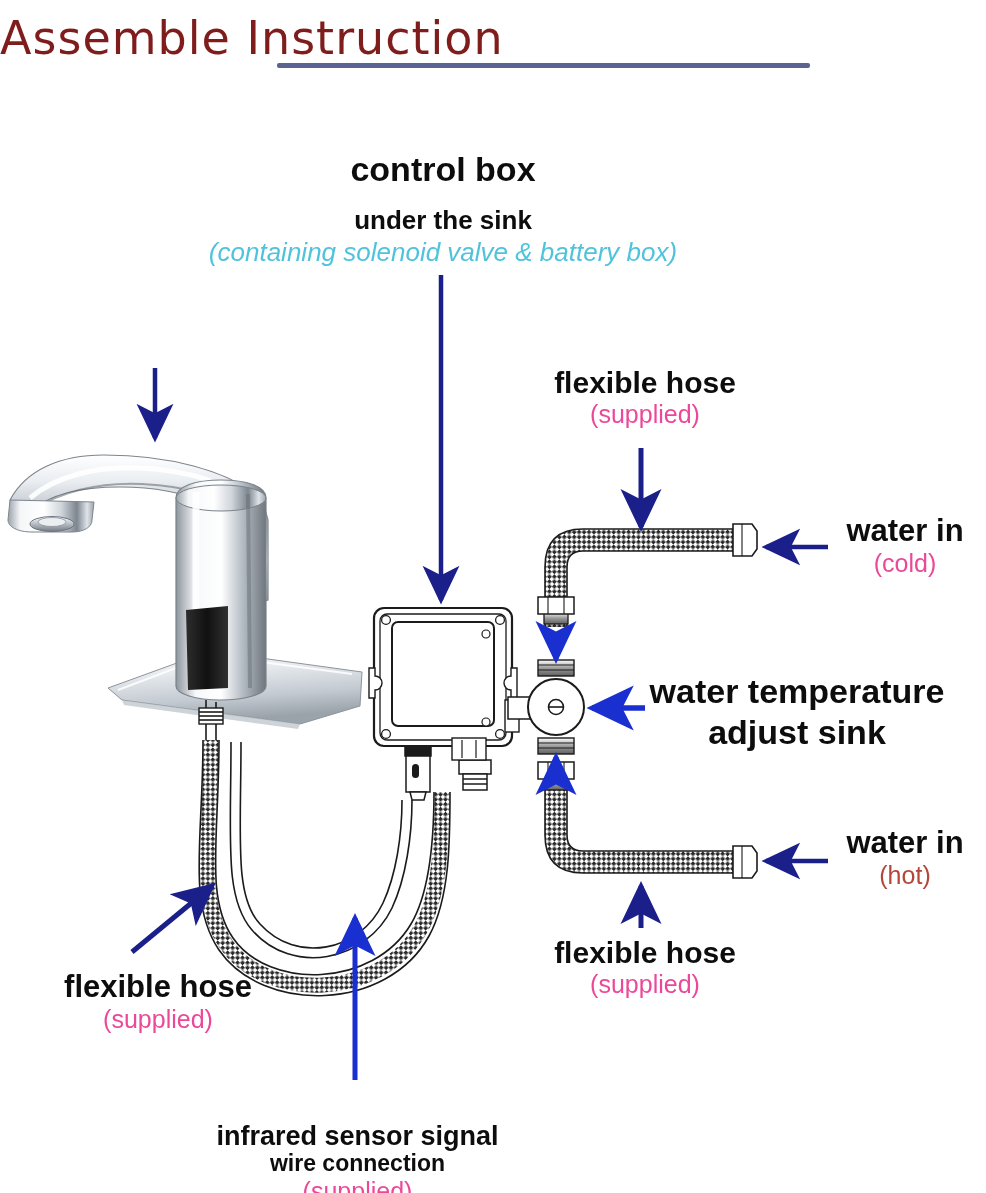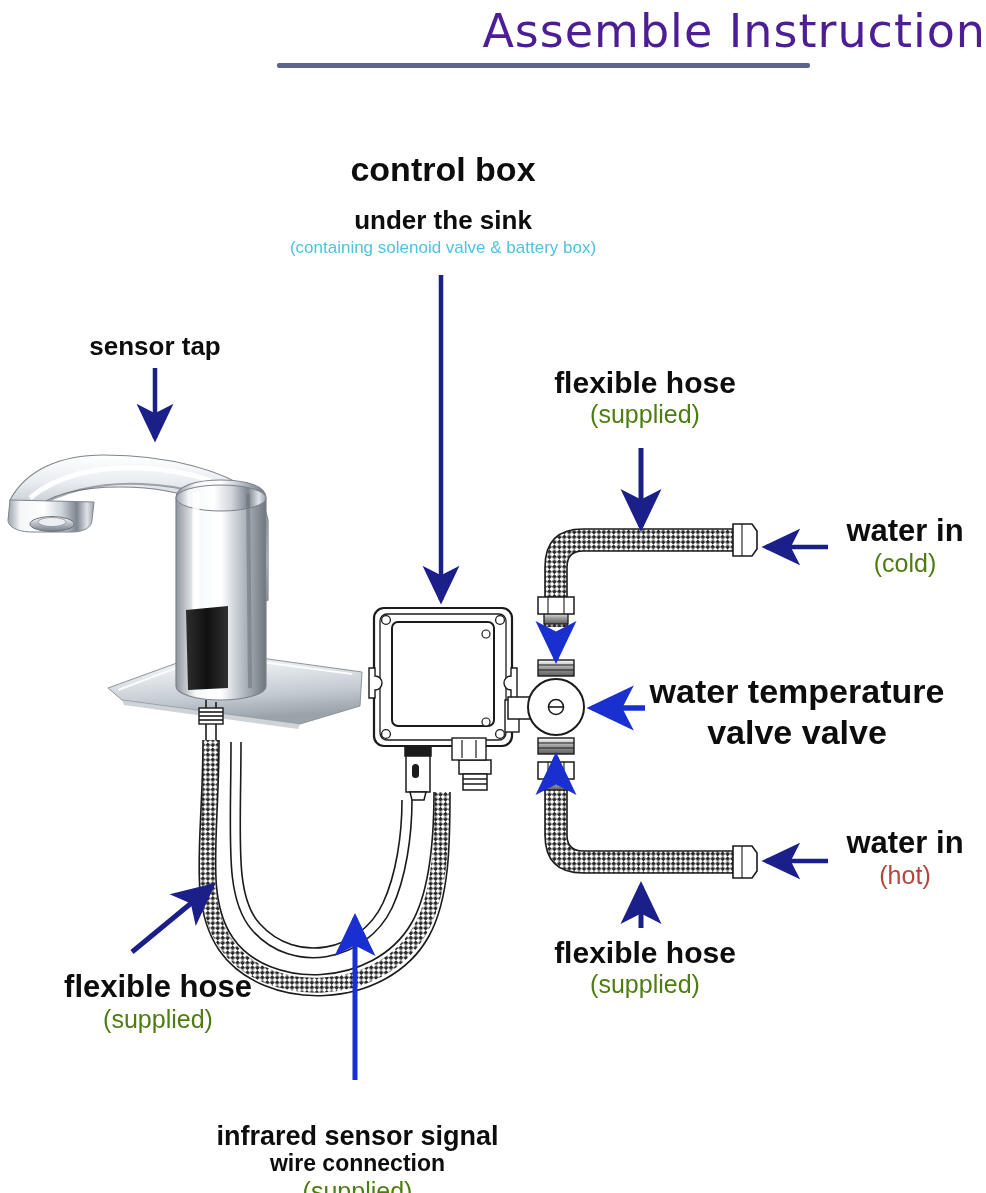--- a/index.html
+++ b/index.html
@@ -7,27 +7,27 @@
   body {
     width:986px; height:1193px;
     position:relative;
     font-family:"Liberation Sans", sans-serif;
     background:#ffffff;
     overflow:hidden;
   }
   #stage { position:absolute; inset:0; }
   .lbl { position:absolute; text-align:center; white-space:nowrap; line-height:1.12; }
   .t-black { color:#0d0d0d;font-weight:bold; }
-  .t-slate  { color:#4d7c0f; }
+  .t-slate  { color:#ec4899; }
   .t-cyan   { color:#4fc3dc; }
   .t-red    { color:#b4463c; }
 
   #title {
-    position:absolute; left:0; right:0; top:4px;
-    text-align:right; font-size:46px; color:#4c1d95;
+    position:absolute; left:0; right:0; top:11px;
+    text-align:left; font-size:46px; color:#7f1d1d;
     font-family:"DejaVu Sans", sans-serif; letter-spacing:1px;
   }
   #title-rule {
     position:absolute; left:277px; top:63px; width:533px; height:5px;
     background:#5a6392; border-radius:2px;
   }
   svg { position:absolute; inset:0; width:986px; height:1193px; overflow:visible; }
 </style>
 </head>
 <body>
@@ -264,42 +264,41 @@
       <line x1="132" y1="952" x2="212" y2="886" stroke="#1b1f8a" stroke-width="5" marker-end="url(#ahNavy)"></line>
 
       <line x1="355" y1="1080" x2="355" y2="918" stroke="#1a2fd0" stroke-width="5" marker-end="url(#ahBlue)"></line>
     </g>
   </svg>
 
   <div class="lbl" style="left:243px; top:150px; width:400px;">
     <div class="t-black" style="font-size:34px;">control  box</div>
     <div class="t-black" style="font-size:26px; margin-top:18px;">under the sink</div>
   </div>
-  <div class="lbl t-cyan" style="left:143px; top:238px; width:600px; font-size:17px;">(containing solenoid valve &amp; battery box)</div>
-
-  <div class="lbl t-black" style="left:55px; top:332px; width:200px; font-size:26px;">sensor tap</div>
+  <div class="lbl t-cyan" style="left:143px; top:238px; width:600px; font-size:26px;font-style:italic;">(containing solenoid valve &amp; battery box)</div>
+
 
   <div class="lbl" style="left:505px; top:366px; width:280px;">
     <div class="t-black" style="font-size:30px;">flexible hose</div>
     <div class="t-slate" style="font-size:25px;">(supplied)</div>
   </div>
 
   <div class="lbl" style="left:820px; top:514px; width:170px;">
     <div class="t-black" style="font-size:31px;">water in</div>
     <div class="t-slate" style="font-size:25px;">(cold)</div>
   </div>
 
   <div class="lbl" style="left:820px; top:826px; width:170px;">
     <div class="t-black" style="font-size:31px;">water in</div>
     <div class="t-red" style="font-size:25px;">(hot)</div>
   </div>
 
   <div class="lbl t-black" style="left:632px; top:672px; width:330px; font-size:34px;">
     <div>water temperature</div>
-    <div style="margin-top:3px;">valve valve</div>
+    <div style="margin-top:3px;">adjust sink</div>
   </div>
 
   <div class="lbl" style="left:505px; top:936px; width:280px;">
     <div class="t-black" style="font-size:30px;">flexible hose</div>
     <div class="t-slate" style="font-size:25px;">(supplied)</div>
   </div>
 
   <div class="lbl" style="left:13px; top:970px; width:290px;">
     <div class="t-black" style="font-size:31px;">flexible hose</div>
     <div class="t-slate" style="font-size:25px;">(supplied)</div>

